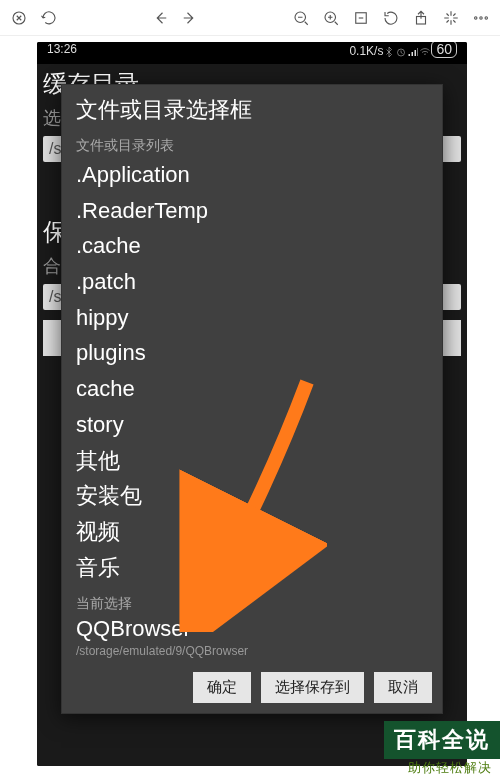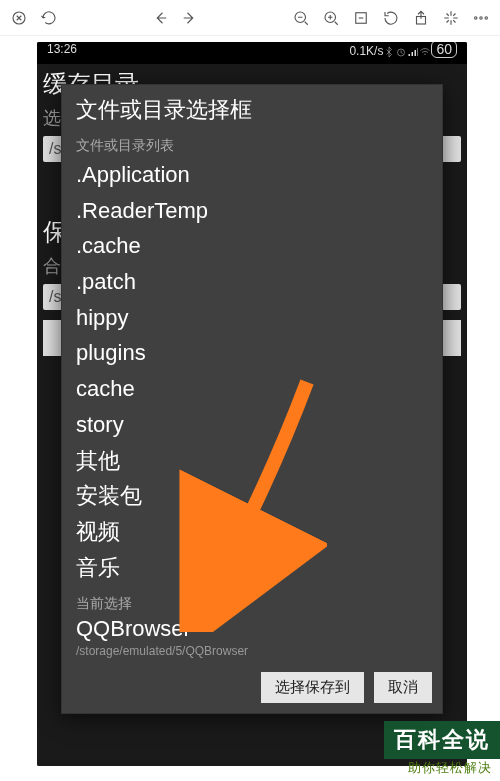--- a/index.html
+++ b/index.html
@@ -166,22 +166,23 @@
       <div class="dlg-item">plugins</div>
       <div class="dlg-item">cache</div>
       <div class="dlg-item">story</div>
       <div class="dlg-item">其他</div>
       <div class="dlg-item">安装包</div>
       <div class="dlg-item">视频</div>
       <div class="dlg-item">音乐</div>
     </div>
     <div class="dlg-section">当前选择</div>
     <div class="dlg-selected">QQBrowser</div>
-    <div class="dlg-selpath">/storage/emulated/5/QQBrowser</div>
+    <div class="dlg-selpath">/storage/emulated/9/QQBrowser</div>
     <div class="dlg-actions">
+      <button class="dlg-btn">确定</button>
       <button class="dlg-btn">选择保存到</button>
       <button class="dlg-btn">取消</button>
     </div>
   </div>
 
   <div class="arrow" style="left:140px; top:330px;">
     <svg viewBox="0 0 150 260">
       <defs>
         <marker id="ah" markerWidth="14" markerHeight="14" refX="6" refY="6" orient="auto">
           <path d="M0 0 L12 6 L0 12 Z" fill="#ff7a1a"></path>

